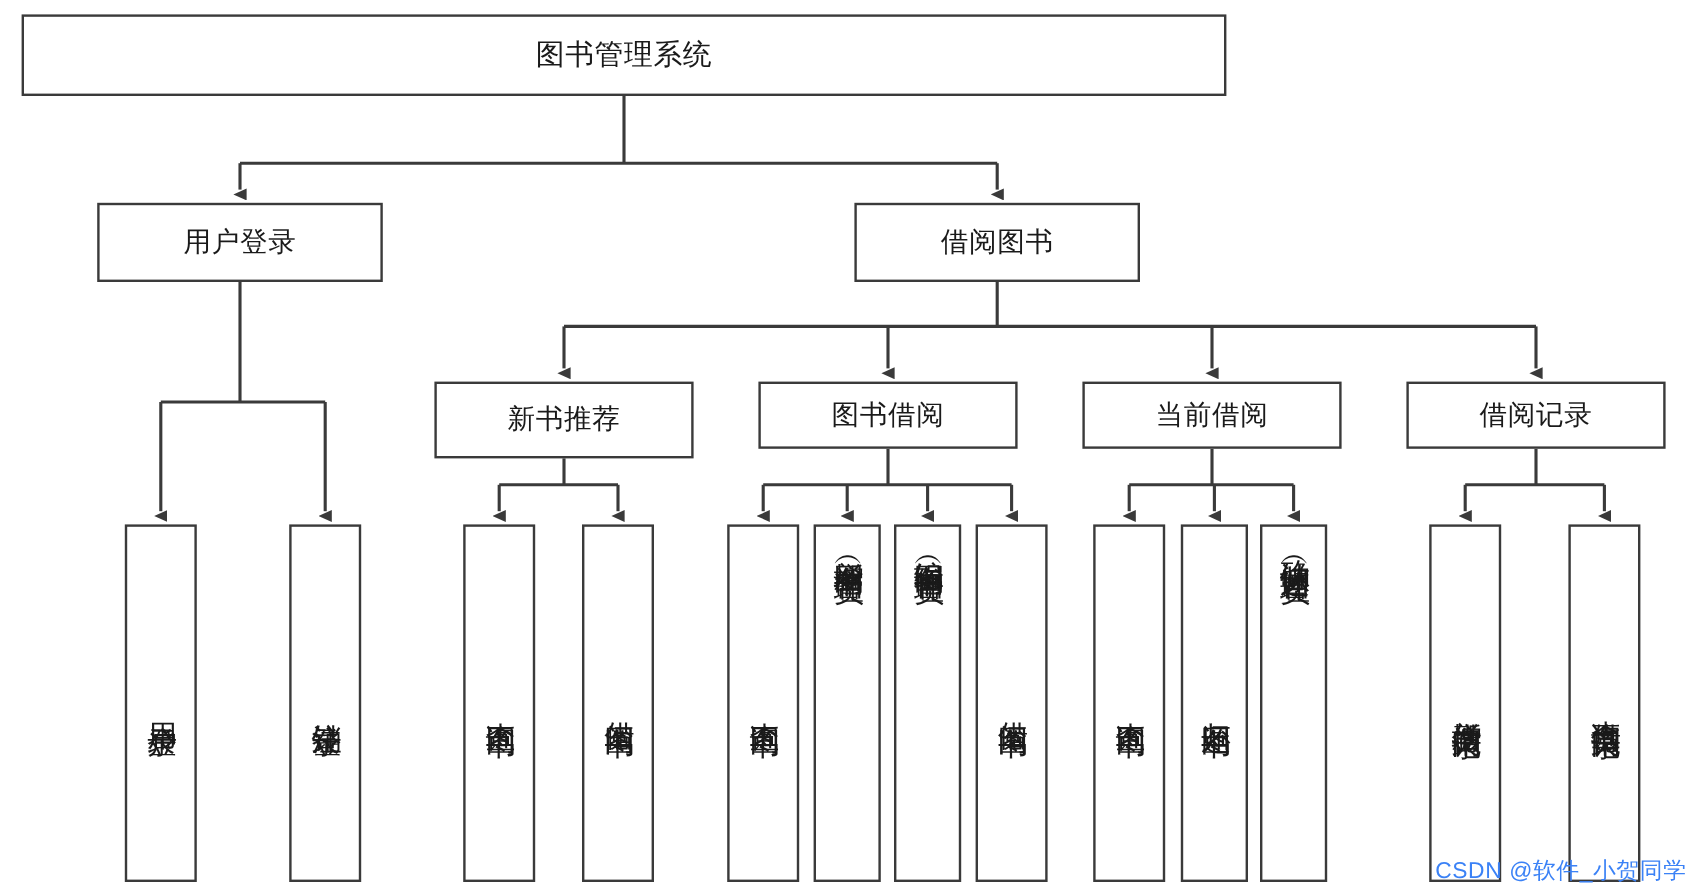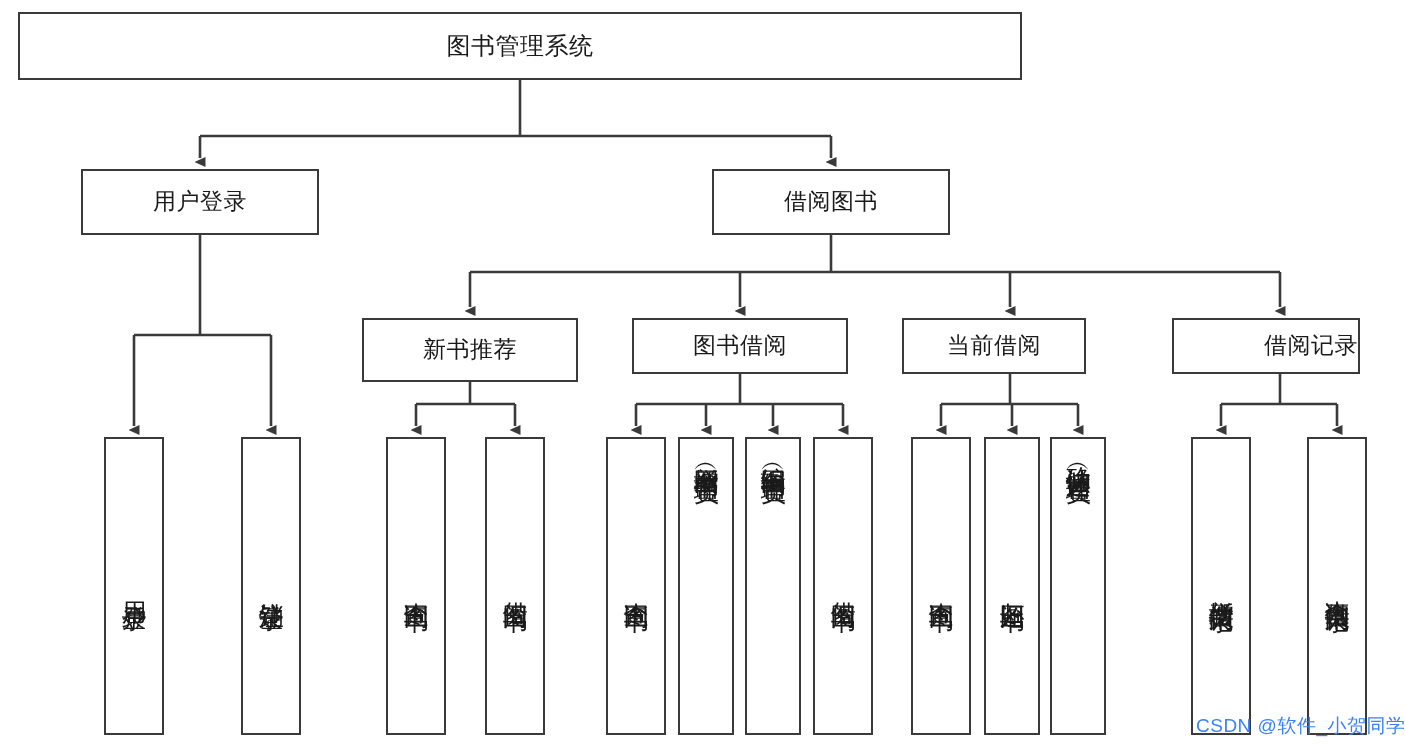--- a/index.html
+++ b/index.html
@@ -136,24 +136,24 @@
   <div class="node horiz" id="node-l2-1" style="left: 712px; top: 169px; width: 238px; height: 66px;">
     <span>借阅图书</span>
   </div>
 
   <div class="node horiz" id="node-l3-0" style="left: 362px; top: 318px; width: 216px; height: 64px;">
     <span>新书推荐</span>
   </div>
   <div class="node horiz" id="node-l3-1" style="left: 632px; top: 318px; width: 216px; height: 56px;">
     <span>图书借阅</span>
   </div>
-  <div class="node horiz" id="node-l3-2" style="left: 902px; top: 318px; width: 184px; height: 56px;">
+  <div class="node horiz" id="node-l3-2" style="left: 902px; top: 318px; width: 216px; height: 56px;">
     <span>当前借阅</span>
   </div>
-  <div class="node horiz" id="node-l3-3" style="left: 1172px; top: 318px; width: 188px; height: 56px; justify-content: flex-end;">
+  <div class="node horiz" id="node-l3-3" style="left: 1172px; top: 318px; width: 216px; height: 56px;">
     <span>借阅记录</span>
   </div>
 
   <div class="node leaf center-text" id="node-leaf-0" style="left: 104px; top: 437px; width: 60px; height: 298px;">
     <span class="vtext">用户登录</span>
   </div>
   <div class="node leaf center-text" id="node-leaf-1" style="left: 241px; top: 437px; width: 60px; height: 298px;">
     <span class="vtext">注销登录</span>
   </div>
   <div class="node leaf center-text" id="node-leaf-2" style="left: 386px; top: 437px; width: 60px; height: 298px;">

